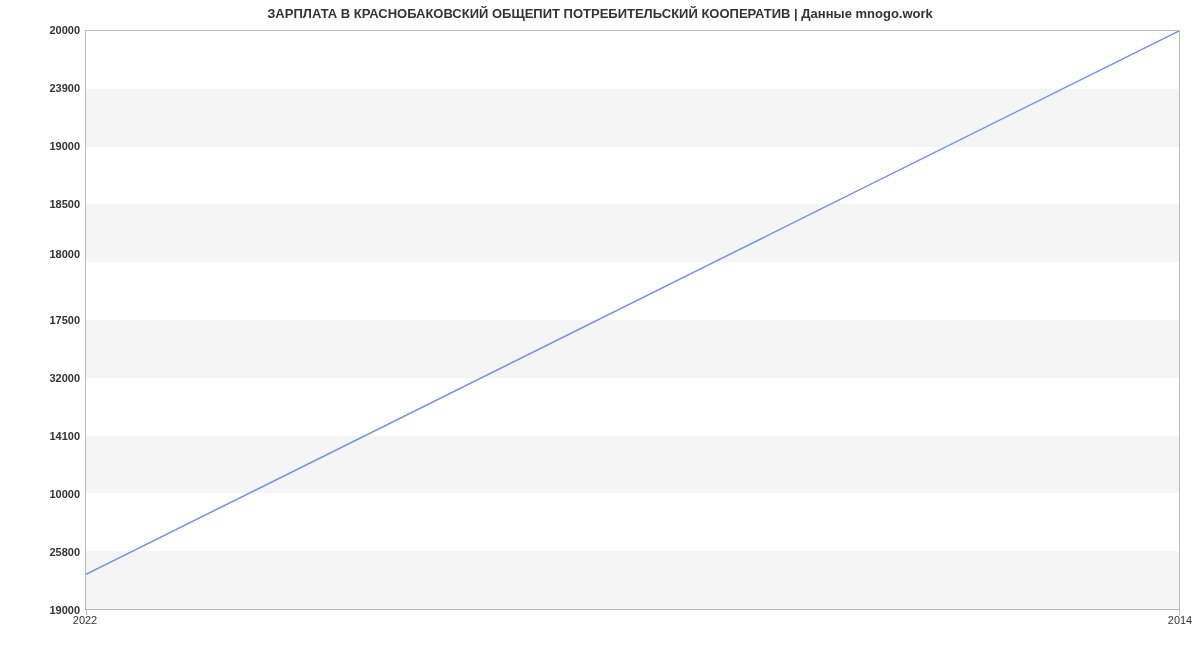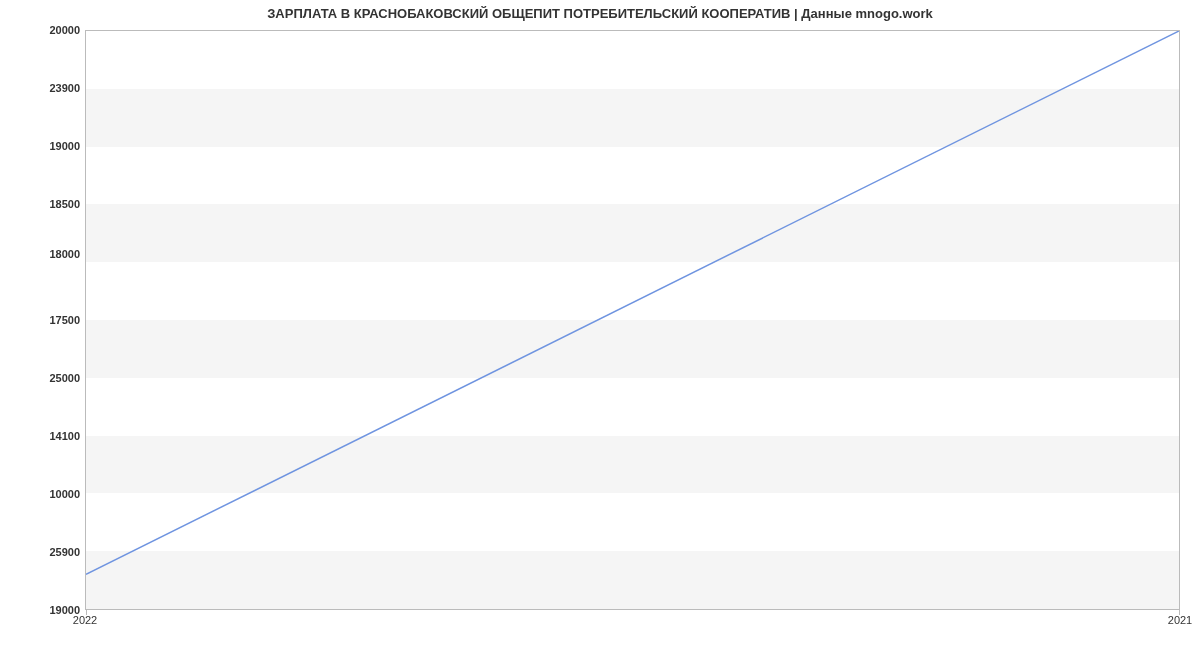--- a/index.html
+++ b/index.html
@@ -79,24 +79,24 @@
     fill: none;
   }
 </style>
 </head>
 <body>
 
 <div class="chart-wrap">
   <div class="title">ЗАРПЛАТА В КРАСНОБАКОВСКИЙ ОБЩЕПИТ ПОТРЕБИТЕЛЬСКИЙ КООПЕРАТИВ | Данные mnogo.work</div>
 
   <div class="y-tick" style="top:610px">19000</div>
-  <div class="y-tick" style="top:552px">25900</div>
+  <div class="y-tick" style="top:552px">25800</div>
   <div class="y-tick" style="top:494px">10000</div>
   <div class="y-tick" style="top:436px">14100</div>
-  <div class="y-tick" style="top:378px">25000</div>
+  <div class="y-tick" style="top:378px">32000</div>
   <div class="y-tick" style="top:320px">17500</div>
   <div class="y-tick" style="top:254px">18000</div>
   <div class="y-tick" style="top:204px">18500</div>
   <div class="y-tick" style="top:146px">19000</div>
   <div class="y-tick" style="top:88px">23900</div>
   <div class="y-tick" style="top:30px">20000</div>
 
   <div class="plot">
 
     <div class="band" style="top:0px;    height:57.8px"></div>
@@ -108,14 +108,14 @@
     <div class="x-tick-line" style="left:0"></div>
     <div class="x-tick-line" style="left:1093px"></div>
 
     <svg class="line-layer" viewBox="0 0 1093 578" preserveAspectRatio="none">
 
       <polyline class="series-line" points="0,543.32 1093,0"></polyline>
     </svg>
   </div>
 
   <div class="x-tick-label" style="left:85px">2022</div>
-  <div class="x-tick-label" style="left:1180px">2021</div>
+  <div class="x-tick-label" style="left:1180px">2014</div>
 </div>
 
 </body></html>

